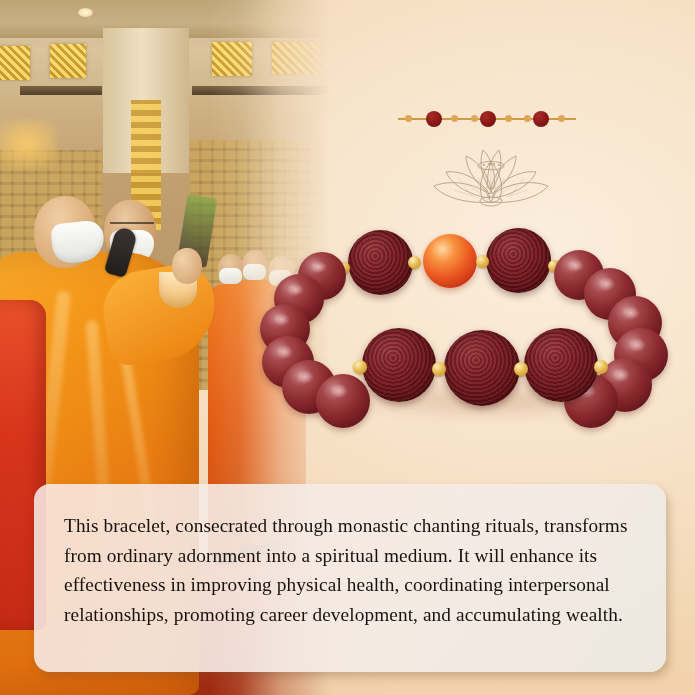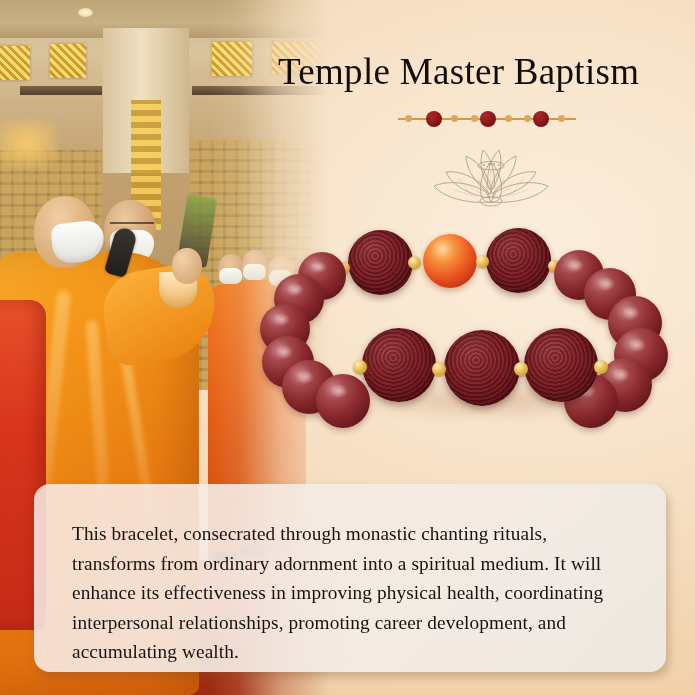--- a/index.html
+++ b/index.html
@@ -300,21 +300,21 @@
     background:linear-gradient(125deg, rgba(250,236,232,.86) 0%, rgba(246,235,229,.90) 30%, rgba(243,236,230,.93) 65%, rgba(238,233,227,.95) 100%);
     box-shadow:3px 5px 9px rgba(120,80,50,.30);
     box-sizing:border-box;
     padding:19px 20px 0 22px;
   }
   .panel-text{
     font-family:"Liberation Serif", serif;
     font-size:19.3px;
     line-height:29.6px;
     color:#18120e;
-    margin:16px;
+    margin:8px;
     letter-spacing:.1px;
   }
 </style>
 </head>
 <body>
 
 <div class="poster">
 
   <div class="photo">
     <div class="wall"></div>
@@ -370,21 +370,20 @@
     <div class="red-sash"></div>
     <div class="monk1-arm"></div>
     <div class="monk1-head"></div>
     <div class="monk1-mask"></div>
     <div class="incense"></div>
     <div class="offering-cup"></div>
     <div class="monk1-hand"></div>
     <div class="mic"></div>
   </div>
 
-  <div class="title">Temple Master Baptism</div>
 
   <div class="divider">
     <div class="dv-line"></div>
     <div class="dv-dot" style="left:13px;"></div>
     <div class="dv-big" style="left:34px;"></div>
     <div class="dv-dot" style="left:59px;"></div>
     <div class="dv-dot" style="left:79px;"></div>
     <div class="dv-big" style="left:88px;"></div>
     <div class="dv-dot" style="left:113px;"></div>
     <div class="dv-dot" style="left:132px;"></div>

